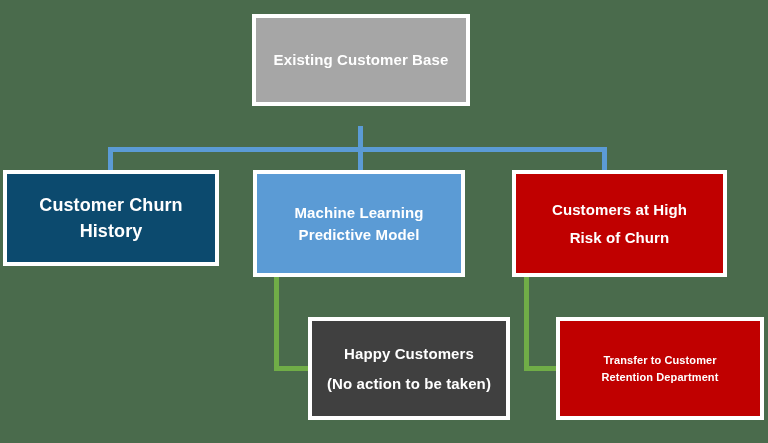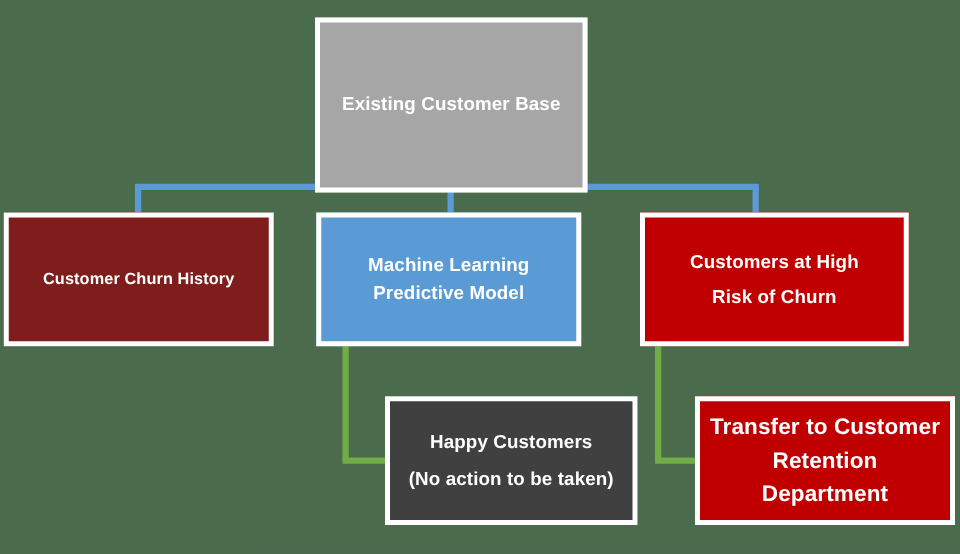--- a/index.html
+++ b/index.html
@@ -42,31 +42,31 @@
   }
   .node .label {
     display: block;
     padding: 0 6px;
     white-space: pre-line;
   }
   .node-root {
     left: 252px;
     top: 14px;
     width: 218px;
-    height: 140px;
+    height: 92px;
     background: #a6a6a6;
     font-size: 15px;
   }
   .node-churn-history {
     left: 3px;
     top: 170px;
     width: 216px;
-    height: 107px;
-    background: #7f1d1d;
-    font-size: 13px;
+    height: 96px;
+    background: #0c4a6e;
+    font-size: 18px;
   }
   .node-ml-model {
     left: 253px;
     top: 170px;
     width: 212px;
     height: 107px;
     background: #5b9bd5;
     font-size: 15px;
     text-align: center;
   }
@@ -87,21 +87,21 @@
     background: #404040;
     font-size: 15px;
     line-height: 1.95;
   }
   .node-transfer {
     left: 556px;
     top: 317px;
     width: 208px;
     height: 103px;
     background: #c00000;
-    font-size: 18px;
+    font-size: 11px;
     line-height: 1.5;
   }
 </style>
 </head>
 <body>
 
 <div id="diagram">
 
   <svg class="connector-layer" viewBox="0 0 768 443" width="768" height="443" xmlns="http://www.w3.org/2000/svg">
 

